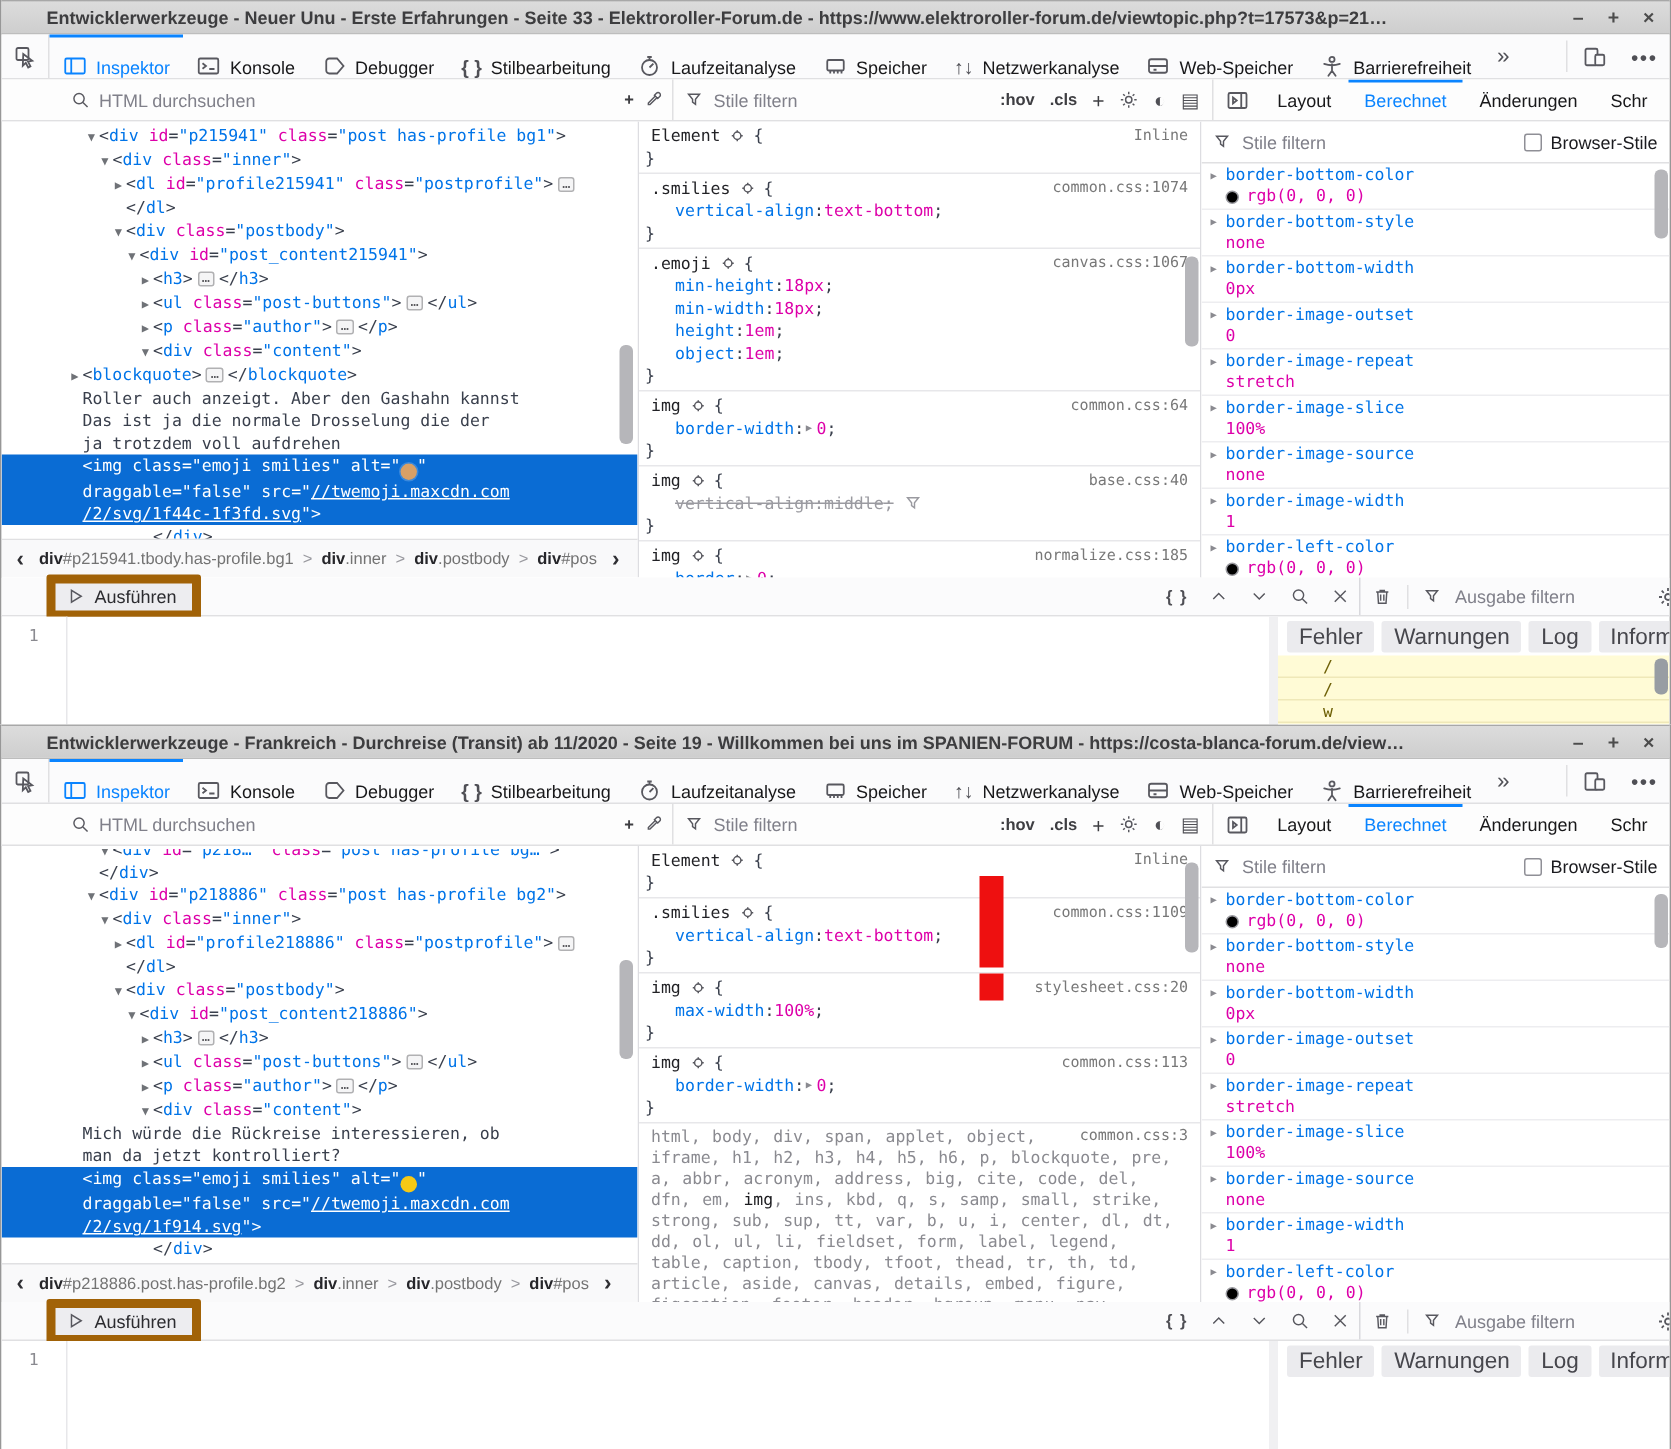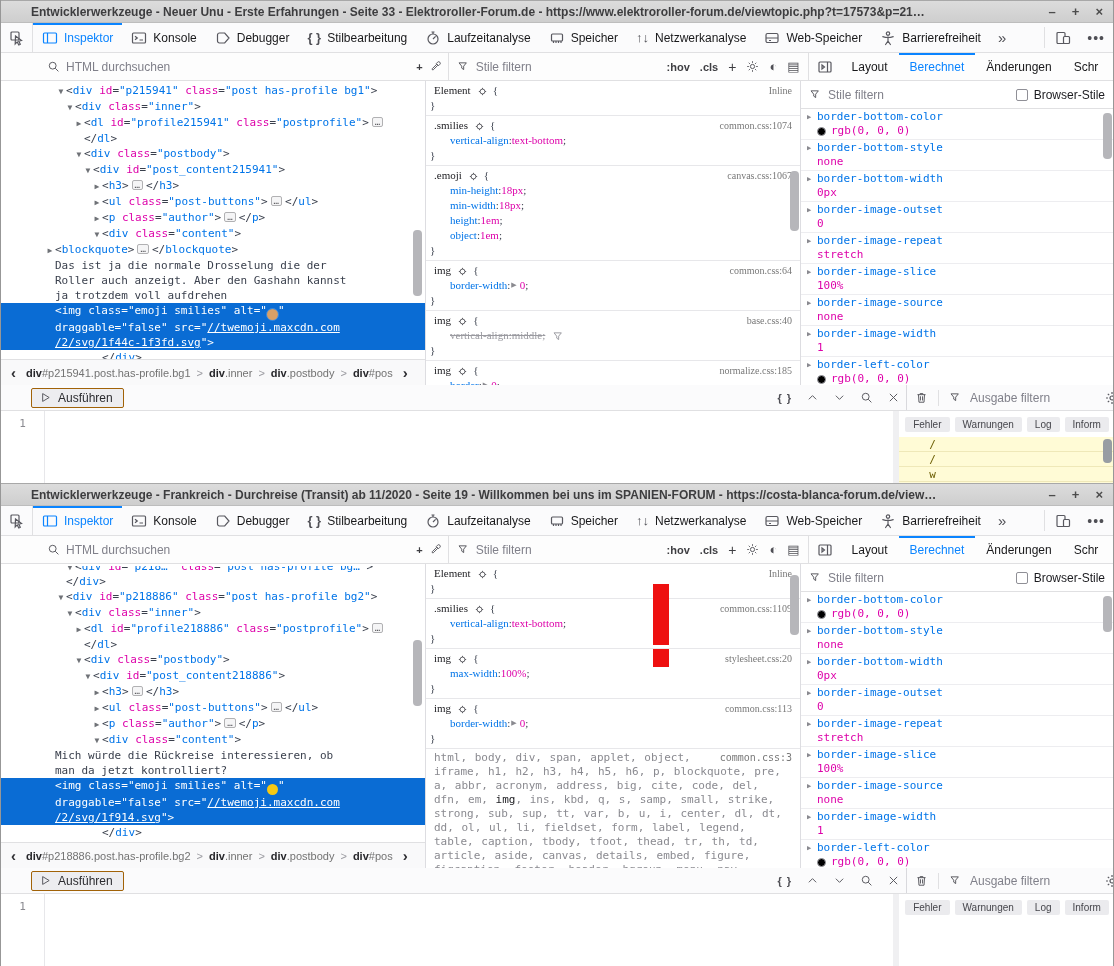--- a/index.html
+++ b/index.html
@@ -14,21 +14,21 @@
   .titlebar .title { font-size:12px; font-weight:bold; color:#3d3d3f; white-space:nowrap;
                      overflow:hidden; text-overflow:ellipsis; flex:1 1 auto; }
   .winbtns { display:flex; gap:16px; margin-left:14px; color:#4c4c4c; font-size:13px;
              font-weight:bold; align-items:center; }
   .winbtns span { cursor:default; line-height:1; }
   
   .tabsrow { height:30px; flex:0 0 30px; background:#fbfbfc; border-bottom:1px solid #e0e0e2;
              display:flex; align-items:stretch; font-size:12px; color:#18181a; }
   .pickerbtn { width:32px; display:flex; align-items:center; justify-content:center;
                border-right:1px solid #e0e0e2; }
-  .tab { position:relative; display:flex; align-items:center; gap:6px; padding:0 9px; white-space:nowrap; }
+  .tab { position:relative; display:flex; align-items:flex-end; gap:6px; padding:0 9px; white-space:nowrap; }
   .tab.active { color:#0a84ff; }
   .tab.active::before { content:''; position:absolute; top:0; left:0; right:0; height:2px; background:#0a84ff; }
   .tab .glyph { font-size:13px; color:#4f4f55; font-weight:bold; }
   .chev { font-size:15px; color:#4f4f55; padding:0 8px; display:flex; align-items:center; }
   .rowspacer { flex:1 1 auto; }
   .vsep { width:1px; background:#e0e0e2; margin:4px 2px; }
   .iconbtn { display:flex; align-items:center; justify-content:center; padding:0 8px; color:#4f4f55; }
   .meatball { font-size:14px; letter-spacing:1px; }
   svg.ic { width:16px; height:16px; stroke:#58585f; fill:none; stroke-width:1.2; }
   .tab.active svg.ic { stroke:#0a84ff; }
@@ -71,21 +71,21 @@
   
   .breadcrumb { height:26px; border-top:1px solid #e0e0e2; background:#f9f9fa; display:flex;
                 align-items:center; font-size:11px; color:#737373; padding:0 4px; overflow:hidden; white-space:nowrap; }
   .crumbnav { font-size:15px; color:#2f2f33; padding:0 6px; font-weight:bold; }
   .crumb { padding:0 4px; } .crumb b { color:#26262a; font-weight:bold; }
   .crumbsep { color:#9a9aa0; padding:0 2px; }
   
   .rulescol { width:375px; border-right:1px solid #dddde1; background:#fff; overflow:hidden; position:relative;
               font-family:"DejaVu Sans Mono", monospace; font-size:11px; line-height:15px; }
   .rule { border-bottom:1px solid #e7e7ea; padding:2px 0 2px 0; }
-  .rline { padding-left:8px; display:flex; align-items:flex-end; white-space:nowrap;font-family:Liberation Serif, serif; }
+  .rline { padding-left:8px; display:flex; align-items:center; white-space:nowrap; }
   .selname { color:#222226; }
   .brace { color:#393f4c; margin-left:4px; }
   .src { margin-left:auto; padding-right:8px; color:#787878; font-size:10px; }
   .decl { padding-left:24px; }
   .dname { color:#0074e8; } .dval { color:#dd00a9; } .dpunct { color:#393f4c; }
   .dexp { color:#8a8a90; font-size:7px; margin:0 3px 0 1px; }
   .overridden .dname,.overridden .dval,.overridden .dpunct { color:#9a9aa0; text-decoration:line-through; }
   .sellist { padding:2px 8px 0 8px; font-size:11px; line-height:14px; color:#8a8a90;
              white-space:normal; word-spacing:1px; }
   .sellist .match { color:#1b1b1f; }
@@ -100,35 +100,35 @@
   .cprop { border-bottom:1px solid #ededf0; padding:1px 0; font-family:"DejaVu Sans Mono", monospace; font-size:11px; line-height:14px; }
   .cname-line { display:flex; align-items:center; padding-left:6px; }
   .cexp { color:#8a8a90; font-size:7px; width:10px; }
   .cname { color:#0074e8; }
   .cval-line { padding-left:16px; display:flex; align-items:center; gap:5px; }
   .cval { color:#dd00a9; }
   .swatch { width:9px; height:9px; border-radius:50%; background:#000; border:1px solid #9a9aa0; display:inline-block; }
   
   .constoolbar { flex:0 0 26px; height:26px; display:flex; border-bottom:1px solid #e0e0e2; background:#fbfbfc; font-size:12px; }
   .edtools { width:906px; display:flex; align-items:center; border-right:1px solid #d9d9dd; padding:0 6px; }
-  .runbtn { display:flex; align-items:center; gap:6px; background:#ededf0; border:1px solid #a16207;
+  .runbtn { display:flex; align-items:center; gap:6px; background:#ededf0; border:6px solid #a16207;
             border-radius:2px; padding:2px 10px 2px 7px; color:#2b2b2f; margin-left:24px; font-size:12px; }
   .edicons { margin-left:auto; display:flex; align-items:center; gap:14px; color:#4f4f55; }
   .edicons .braces { font-size:11px; font-weight:bold; letter-spacing:1px; }
   .outtools { flex:1 1 auto; display:flex; align-items:center; gap:8px; padding:0 8px; overflow:hidden; position:relative; }
   .outtools .gearclip { position:absolute; right:-7px; top:5px; }
   
   .consbody { flex:1 1 auto; display:flex; overflow:hidden; }
   .editor { width:906px; display:flex; border-right:6px solid #f0f0f2; background:#fff; }
   .gutter { width:44px; border-right:1px solid #e7e7ea; background:#fff; color:#8a8a90;
             font-family:"DejaVu Sans Mono", monospace; font-size:11px; text-align:center; padding-top:6px; }
   .edarea { flex:1 1 auto; }
   .outpane { flex:1 1 auto; display:flex; flex-direction:column; overflow:hidden; position:relative; background:#fff; }
   .chiprow { height:26px; display:flex; align-items:center; gap:5px; padding:0 6px; white-space:nowrap; overflow:hidden; }
-  .chip { background:#ebebee; border-radius:2px; color:#46464c; font-size:10px; padding:2px 8px; }
+  .chip { background:#ebebee; border-radius:2px; color:#46464c; font-size:15px; padding:2px 8px; }
   .outlines { flex:1 1 auto; background:#fffbd6; overflow:hidden; }
   .outline-row { height:15px; line-height:15px; border-bottom:1px solid #efe8b8; color:#6d5f05;
                  font-family:"DejaVu Sans Mono", monospace; font-size:11px; padding-left:30px; }
   .outlines.empty { background:#fff; }
 </style>
 </head>
 <body>
 
 <svg width="0" height="0" style="position:absolute">
   <defs>
@@ -337,35 +337,35 @@
         <div class="mline in2"><span class="arw">▼</span><span><span class="tk-p">&lt;</span><span class="tk-t">div</span><span class="tk-p"> </span><span class="tk-a">class</span><span class="tk-p">=</span><span class="tk-v">"inner"</span><span class="tk-p">&gt;</span></span></div>
         <div class="mline in3"><span class="arw">▶</span><span><span class="tk-p">&lt;</span><span class="tk-t">dl</span><span class="tk-p"> </span><span class="tk-a">id</span><span class="tk-p">=</span><span class="tk-v">"profile215941"</span><span class="tk-p"> </span><span class="tk-a">class</span><span class="tk-p">=</span><span class="tk-v">"postprofile"</span><span class="tk-p">&gt;</span><span class="tk-el">…</span></span></div>
         <div class="mline in3"><span class="arw"></span><span><span class="tk-p">&lt;/</span><span class="tk-t">dl</span><span class="tk-p">&gt;</span></span></div>
         <div class="mline in3"><span class="arw">▼</span><span><span class="tk-p">&lt;</span><span class="tk-t">div</span><span class="tk-p"> </span><span class="tk-a">class</span><span class="tk-p">=</span><span class="tk-v">"postbody"</span><span class="tk-p">&gt;</span></span></div>
         <div class="mline in4"><span class="arw">▼</span><span><span class="tk-p">&lt;</span><span class="tk-t">div</span><span class="tk-p"> </span><span class="tk-a">id</span><span class="tk-p">=</span><span class="tk-v">"post_content215941"</span><span class="tk-p">&gt;</span></span></div>
         <div class="mline in5"><span class="arw">▶</span><span><span class="tk-p">&lt;</span><span class="tk-t">h3</span><span class="tk-p">&gt;</span><span class="tk-el">…</span><span class="tk-p">&lt;/</span><span class="tk-t">h3</span><span class="tk-p">&gt;</span></span></div>
         <div class="mline in5"><span class="arw">▶</span><span><span class="tk-p">&lt;</span><span class="tk-t">ul</span><span class="tk-p"> </span><span class="tk-a">class</span><span class="tk-p">=</span><span class="tk-v">"post-buttons"</span><span class="tk-p">&gt;</span><span class="tk-el">…</span><span class="tk-p">&lt;/</span><span class="tk-t">ul</span><span class="tk-p">&gt;</span></span></div>
         <div class="mline in5"><span class="arw">▶</span><span><span class="tk-p">&lt;</span><span class="tk-t">p</span><span class="tk-p"> </span><span class="tk-a">class</span><span class="tk-p">=</span><span class="tk-v">"author"</span><span class="tk-p">&gt;</span><span class="tk-el">…</span><span class="tk-p">&lt;/</span><span class="tk-t">p</span><span class="tk-p">&gt;</span></span></div>
         <div class="mline in5"><span class="arw">▼</span><span><span class="tk-p">&lt;</span><span class="tk-t">div</span><span class="tk-p"> </span><span class="tk-a">class</span><span class="tk-p">=</span><span class="tk-v">"content"</span><span class="tk-p">&gt;</span></span></div>
         <div class="mline in6"><span class="arw">▶</span><span><span class="tk-p">&lt;</span><span class="tk-t">blockquote</span><span class="tk-p">&gt;</span><span class="tk-el">…</span><span class="tk-p">&lt;/</span><span class="tk-t">blockquote</span><span class="tk-p">&gt;</span></span></div>
+        <div class="mline in6"><span class="arw"></span><span><span class="tk-x">Roller auch anzeigt. Aber den Gashahn kannst</span></span></div>
         <div class="mline in6"><span class="arw"></span><span><span class="tk-x">Das ist ja die normale Drosselung die der</span></span></div>
-        <div class="mline in6"><span class="arw"></span><span><span class="tk-x">Roller auch anzeigt. Aber den Gashahn kannst</span></span></div>
         <div class="mline in6"><span class="arw"></span><span><span class="tk-x">ja trotzdem voll aufdrehen</span></span></div>
         <div class="selblock">
           <div class="mline in6"><span class="arw"></span><span><span class="tk-p">&lt;</span><span class="tk-t">img</span><span class="tk-p"> </span><span class="tk-a">class</span><span class="tk-p">=</span><span class="tk-v">"emoji smilies"</span><span class="tk-p"> </span><span class="tk-a">alt</span><span class="tk-p">=</span><span class="tk-p">"</span><span class="tk-e1">👌</span><span class="tk-p">"</span></span></div>
           <div class="mline in6"><span class="arw"></span><span><span class="tk-a">draggable</span><span class="tk-p">=</span><span class="tk-v">"false"</span><span class="tk-p"> </span><span class="tk-a">src</span><span class="tk-p">=</span><span class="tk-p">"</span><span class="tk-k">//twemoji.maxcdn.com</span></span></div>
           <div class="mline in6"><span class="arw"></span><span><span class="tk-k">/2/svg/1f44c-1f3fd.svg</span><span class="tk-p">"&gt;</span></span></div>
         </div>
         <div class="mline in5"><span class="arw"></span><span><span class="tk-p">&lt;/</span><span class="tk-t">div</span><span class="tk-p">&gt;</span></span></div>
 
         <div class="scrollthumb" style="right:3px; top:149px; height:66px;"></div>
       </div>
       <div class="breadcrumb">
         <span class="crumbnav">‹</span>
-        <span class="crumb"><b>div</b><span>#p215941.post.has-profile.bg1</span></span>
+        <span class="crumb"><b>div</b><span>#p215941.tbody.has-profile.bg1</span></span>
         <span class="crumbsep">&gt;</span>
         <span class="crumb"><b>div</b><span>.inner</span></span>
         <span class="crumbsep">&gt;</span>
         <span class="crumb"><b>div</b><span>.postbody</span></span>
         <span class="crumbsep">&gt;</span>
         <span class="crumb"><b>div</b><span>#pos</span></span>
         <span class="crumbnav">›</span>
       </div>
     </div>
     <div class="rulescol">

